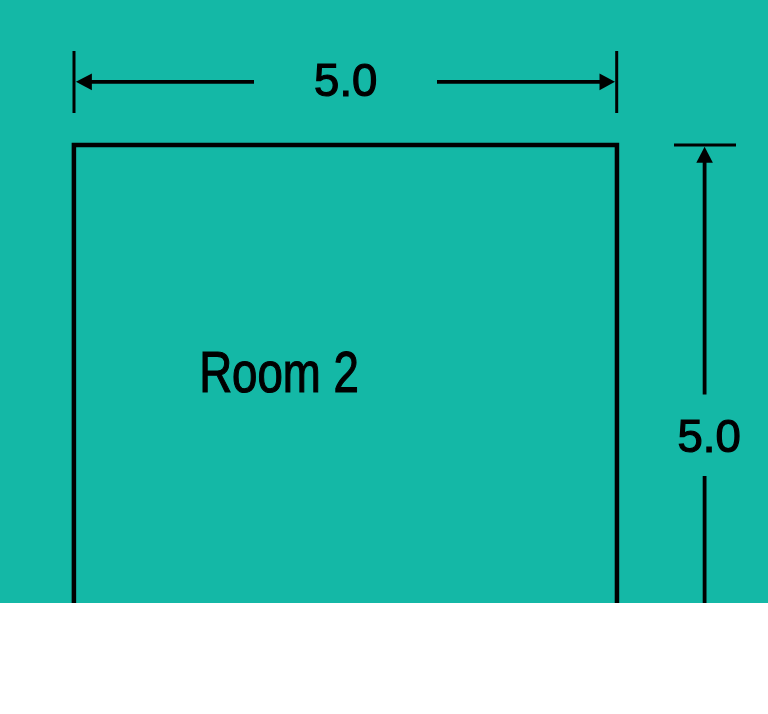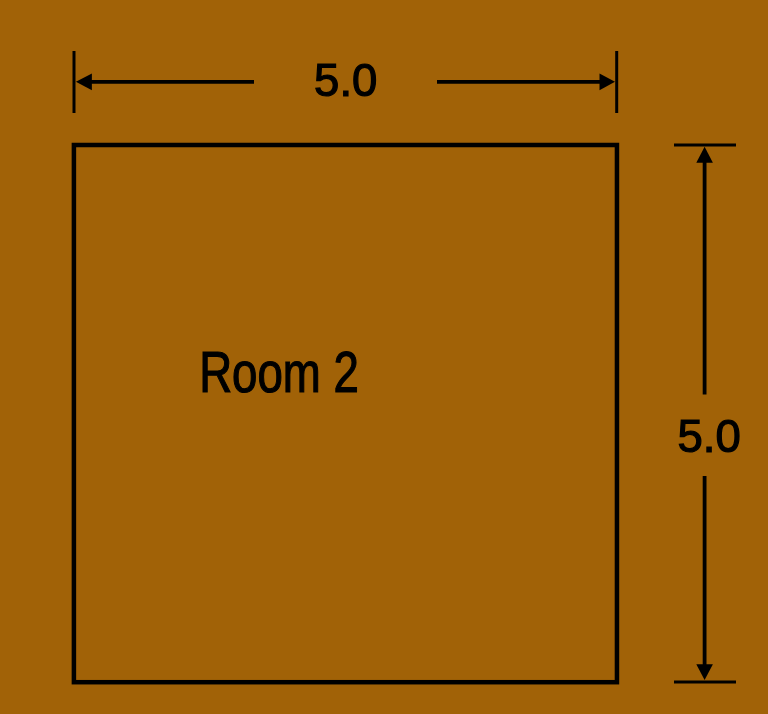--- a/index.html
+++ b/index.html
@@ -1,16 +1,16 @@
 <!DOCTYPE html>
 <html><head>
 <meta charset="utf-8">
 <style>
   html,body{margin:0;padding:0;background:#ffffff;}
-  #canvas{position:relative;width:768px;height:714px;background:#a16207;overflow:hidden;text-decoration:underline;}
+  #canvas{position:relative;width:768px;height:603px;background:#14b8a6;overflow:hidden;text-decoration:underline;}
   svg{position:absolute;left:0;top:0;}
   text{font-family:"Liberation Sans",sans-serif;fill:#000000;stroke:#000000;stroke-width:1.2;}
 </style>
 </head>
 <body>
 <div id="canvas">
 <svg width="768" height="714" viewBox="0 0 768 714">
 
   <rect x="73.9" y="145" width="543.05" height="537.2" fill="none" stroke="#000" stroke-width="4.5"></rect>
 

